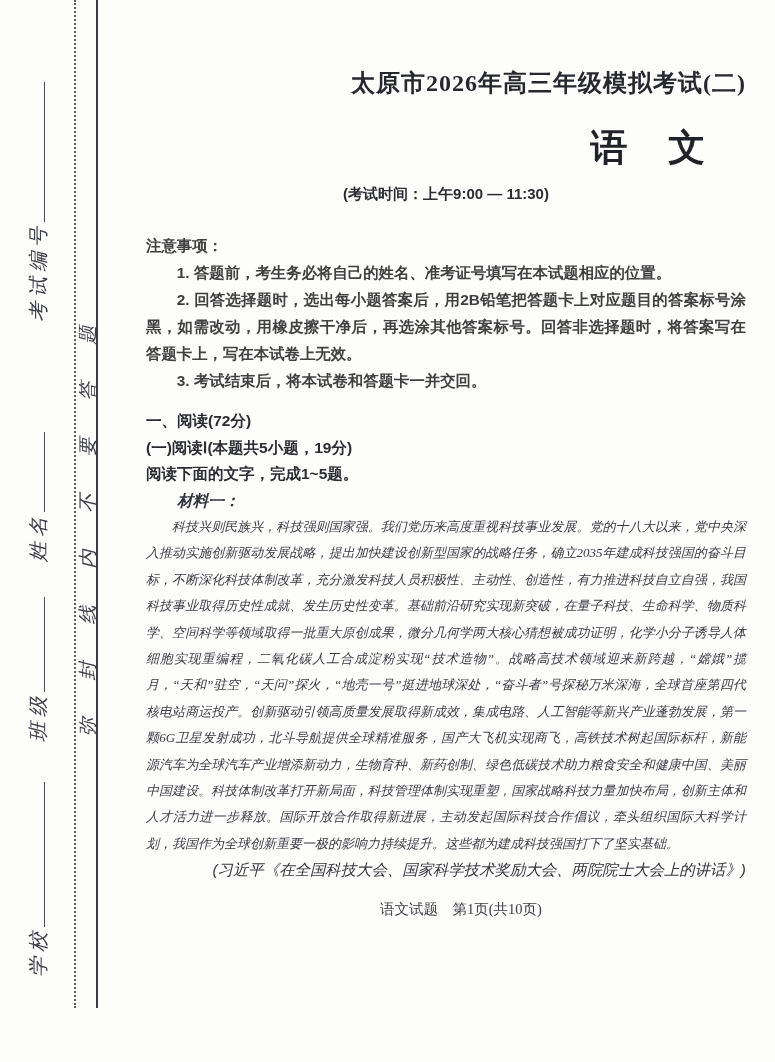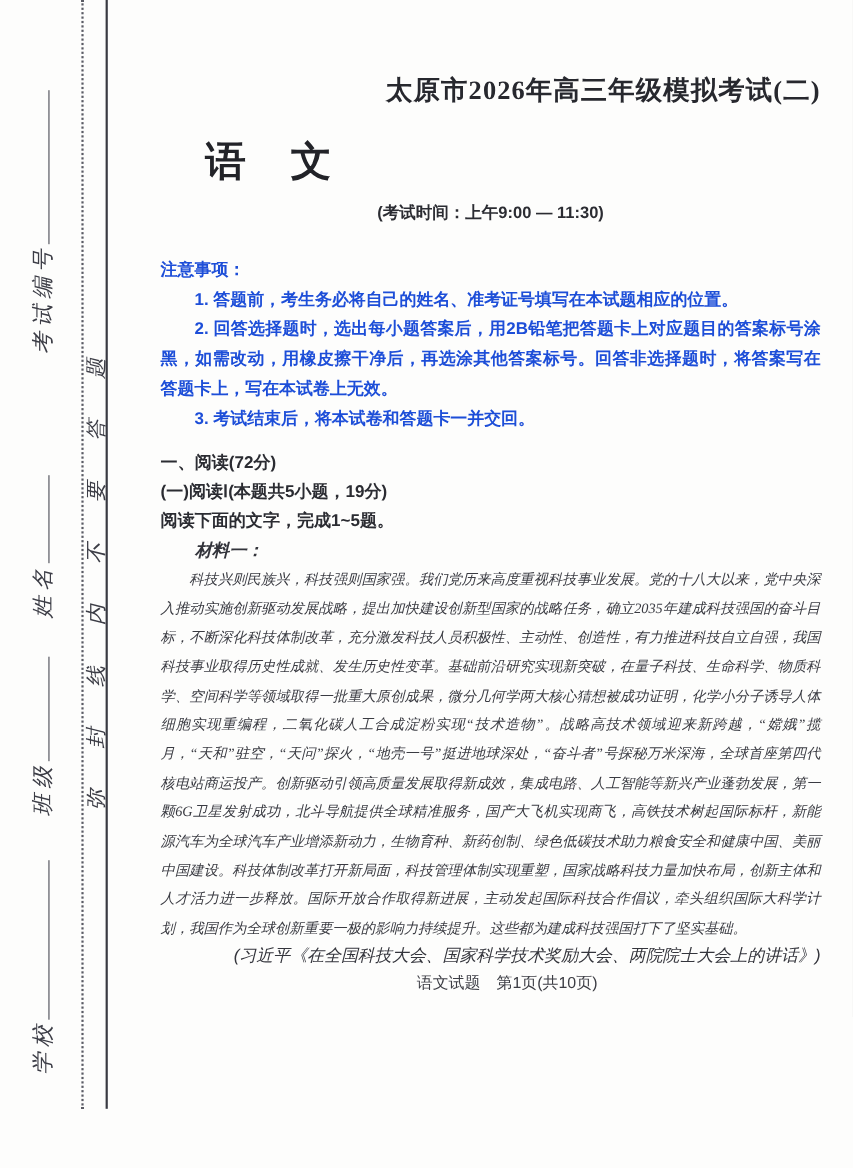--- a/index.html
+++ b/index.html
@@ -86,21 +86,21 @@
     text-align: right;
     font-family: "Liberation Serif", serif;
     font-weight: bold;
     font-size: 24px;
     line-height: 30px;
     letter-spacing: 1px;
     color: #27282e;
   }
   .subject-title {
     margin-top: 28px;
-    text-align: left;
+    text-align: right;
     font-family: "Liberation Serif", serif;
     font-weight: bold;
     font-size: 37px;
     line-height: 44px;
     letter-spacing: 1.1em;
     padding-left: 1.1em;
     color: #222328;
   }
   .exam-time {
     margin-top: 14px;
@@ -110,21 +110,21 @@
     font-size: 15px;
     line-height: 20px;
     color: #2b2c32;
   }
   .notice {
     margin-top: 28px;
     font-family: "Liberation Sans", sans-serif;
     font-size: 15.4px;
     line-height: 27px;
     text-align: justify;
-    color: #1d4ed8;
+    color: #404040;
   }
   .notice-heading { font-weight: bold; }
   .notice-item { margin: 0; text-indent: 2em; font-weight: 600; }
 
   .section-block {
     margin-top: 14px;
     font-family: "Liberation Sans", sans-serif;
     font-size: 15.5px;
     line-height: 26.5px;
     font-weight: bold;
@@ -155,23 +155,24 @@
   .attribution {
     margin: 0;
     text-align: right;
     font-family: Liberation Sans, sans-serif;
     font-style: italic;
     font-size: 15.4px;
     line-height: 26.4px;
     color: #34353c;
   }
   .footer-line {
+    margin-top: 16px;
     text-align: center;
     padding-left: 30px;
-    font-family: Liberation Sans, sans-serif;
+    font-family: Liberation Serif, serif;
     font-size: 14.5px;
     color: #3c3d44;
   }
 </style>
 </head>
 <body>
 
 <div class="page">
 
   <div class="rot-strip fields-strip">

